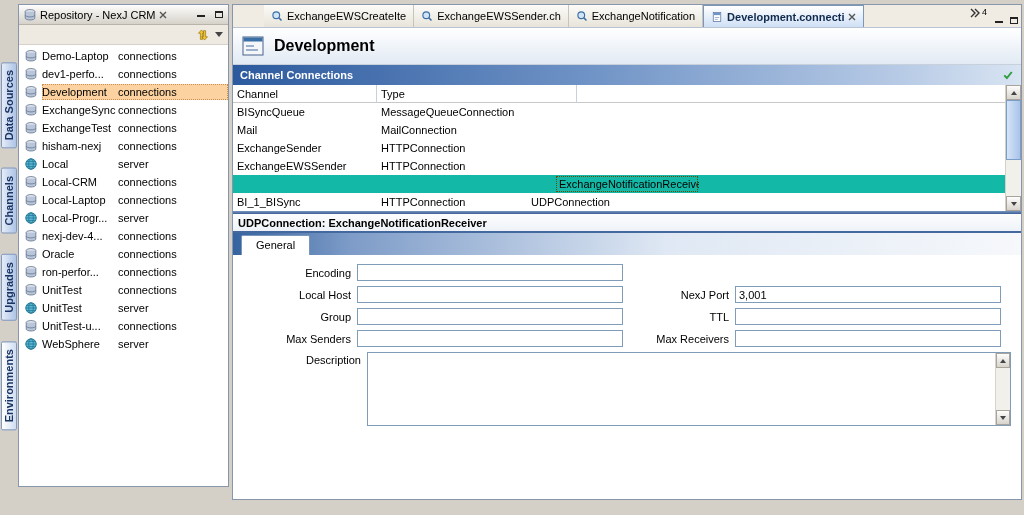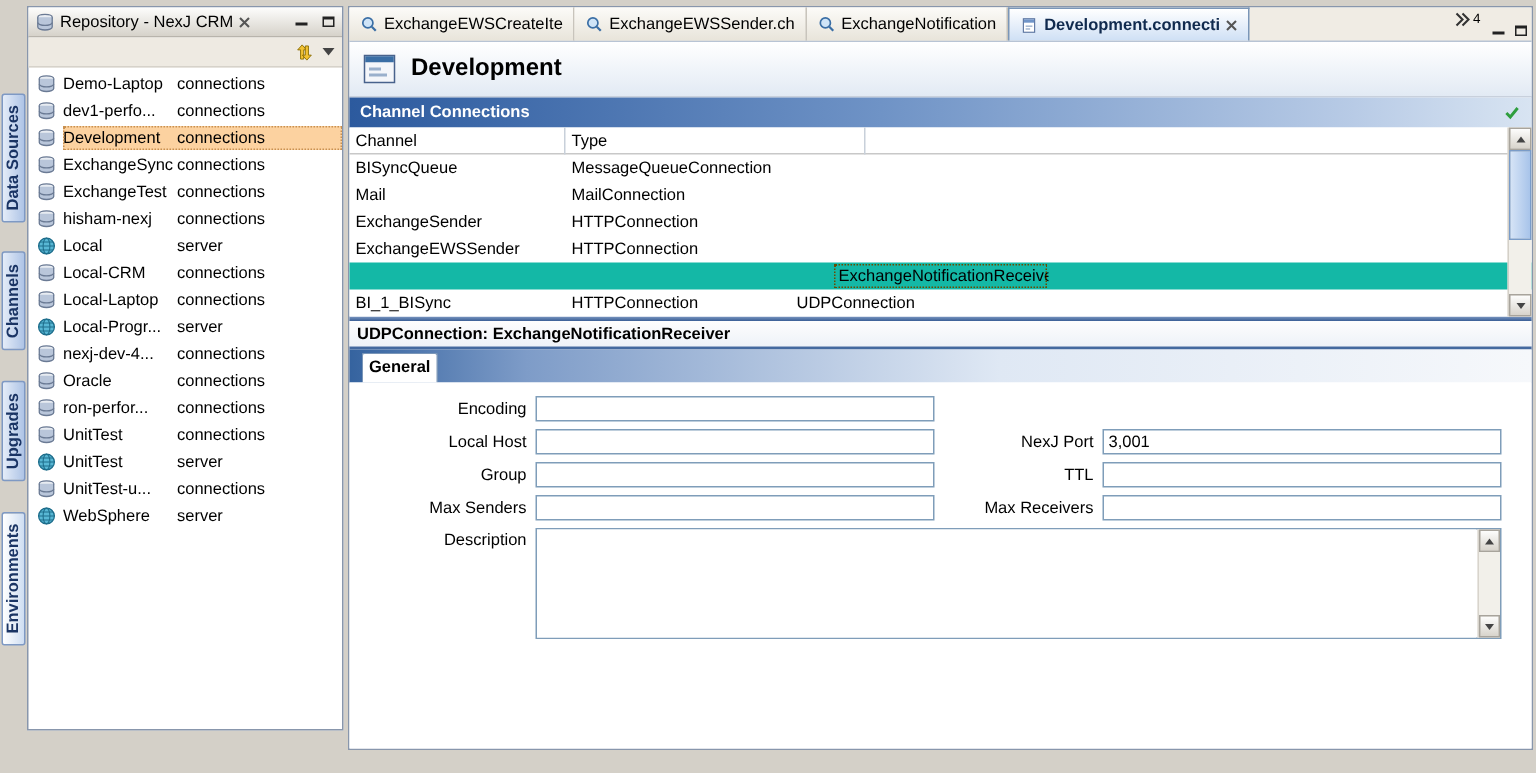--- a/index.html
+++ b/index.html
@@ -48,21 +48,21 @@
   .repo-row { height:18px; display:flex; align-items:center; gap:4px; padding-left:5px; }
   .rowtext { display:flex; flex:1; align-items:center; height:16px; }
   .repo-name { width:76px; white-space:nowrap; overflow:hidden; }
   .repo-type { white-space:nowrap; }
   .repo-row.selected .rowtext { background:#fcd2a0; outline:1px dotted #c89050; outline-offset:-1px; }
 
   
   .editor-panel { position:absolute; left:232px; top:4px; right:2px; bottom:15px;
     background:#fff; border:1px solid #8896ac; display:flex; flex-direction:column; }
   .tabbar { flex:none; height:23px; background:#f0ece4; border-bottom:1px solid #b8c4d4;
-    display:flex; align-items:flex-end; }
+    display:flex; align-items:flex-end;padding-left:31px; }
   .etab { height:22px; display:flex; align-items:center; gap:4px; padding:0 7px;
     border-right:1px solid #c8c4bc; background:linear-gradient(#fcfbf8,#e8e4da); white-space:nowrap; }
   .etab.active { background:linear-gradient(#ffffff,#cfe0f5); border:1px solid #7a96b8; border-bottom:none;
     font-weight:bold; color:#102a4e; }
   .tab-overflow { display:flex; align-items:flex-start; gap:1px; padding:2px 4px 0 4px; height:22px; }
   .tab-overflow sup { font-size:9px; line-height:10px; }
   .editor-header { flex:none; height:37px; background:linear-gradient(to bottom,#ffffff,#e2eaf4);
     border-bottom:1px solid #c8d0dc; display:flex; align-items:center; gap:9px; padding-left:8px; }
   .editor-title { font-size:16px; font-weight:bold; }
 
@@ -91,29 +91,29 @@
   .strack { flex:1; display:flex; flex-direction:column; }
   .sthumb { height:62%; background:linear-gradient(to right,#d6e4f6,#a8c4ea); border:1px solid #7a9cc8; }
 
   .detail-splitter { flex:none; height:3px; background:linear-gradient(#7a96c0,#3a5e96); }
   .detail-title { flex:none; height:19px; background:linear-gradient(#fdfdfd,#eef2f8);
     display:flex; align-items:center; padding:0 5px; font-weight:bold; border-bottom:2px solid #44699f; }
   .detail-tabstrip { flex:none; height:22px;
     background:linear-gradient(to right,#35639f,#7e9cc8 15%,#dfe8f4 55%,#f6f8fb);
     display:flex; align-items:flex-end; padding-left:8px; }
   .dtab { height:20px; background:#fff; border:1px solid #7a96b8; border-bottom:none;
-    border-radius:2px 2px 0 0; font-weight:bold; padding:3px 4px 0; }
+    border-radius:2px 2px 0 0; font-weight:normal; padding:3px 14px 0; }
 
   .form { flex:1; background:#fff; padding:9px 4px 0 0; overflow:hidden; }
   .frow { display:flex; align-items:center; margin-bottom:5px; }
   .flabel  { width:124px; text-align:right; padding-right:6px; flex:none; }
   .flabel2 { width:112px; text-align:right; padding-right:6px; flex:none; }
   .finput { width:266px; height:17px; border:1px solid #7f9db9; font:11px "Liberation Sans",sans-serif;
     padding:1px 3px; flex:none; background:#fff; }
-  .desc-row { align-items:flex-start; }
+  .desc-row { align-items:flex-start;margin-left:10px; }
   .desc-row .flabel { padding-top:2px; }
   .desc-wrap { position:relative; width:644px; height:74px; border:1px solid #7f9db9; flex:none; }
   .desc-wrap textarea { width:calc(100% - 16px); height:100%; border:none; resize:none; outline:none;
     font:11px "Liberation Sans",sans-serif; padding:2px 3px; }
   .desc-scroll { position:absolute; top:0; right:0; bottom:0; width:15px; background:#f2f0ea;
     border-left:1px solid #d8d4cc; display:flex; flex-direction:column; justify-content:space-between; }
 </style>
 </head>
 <body>
 

